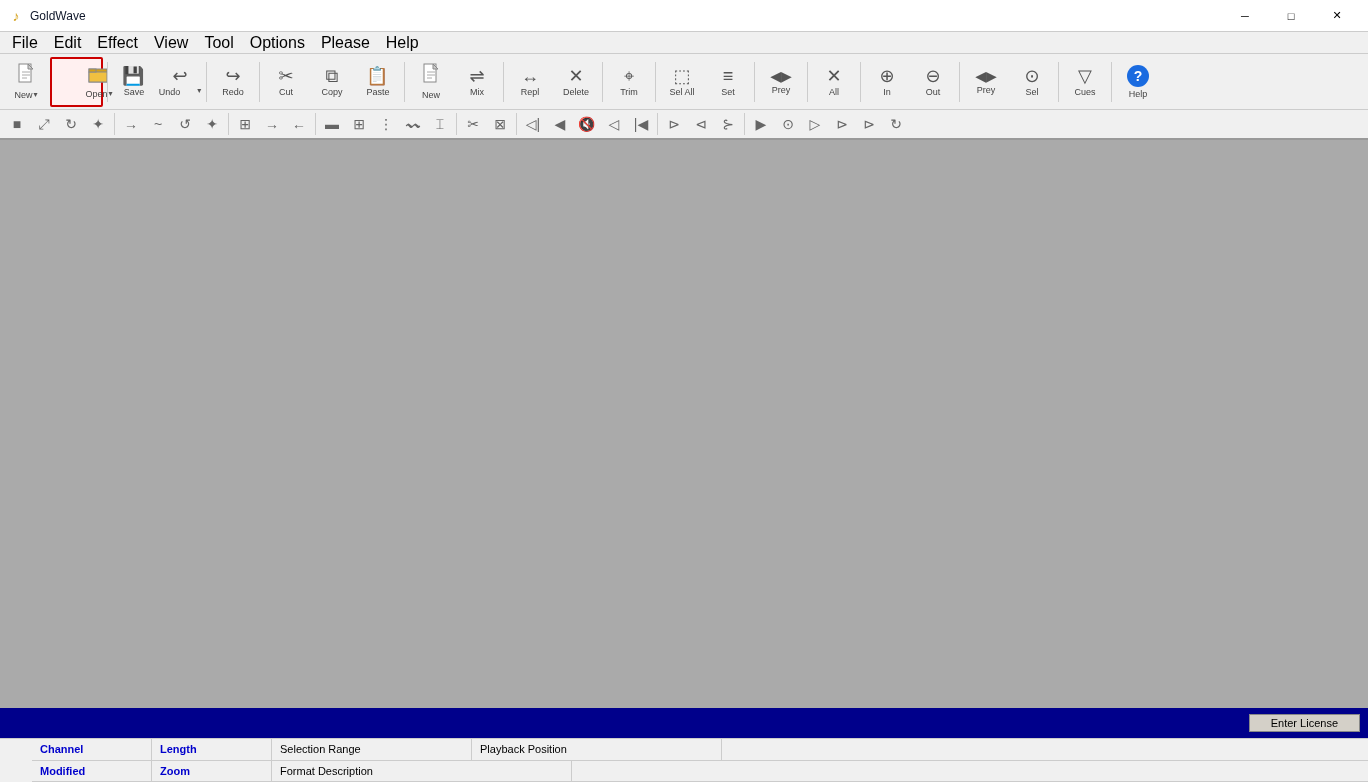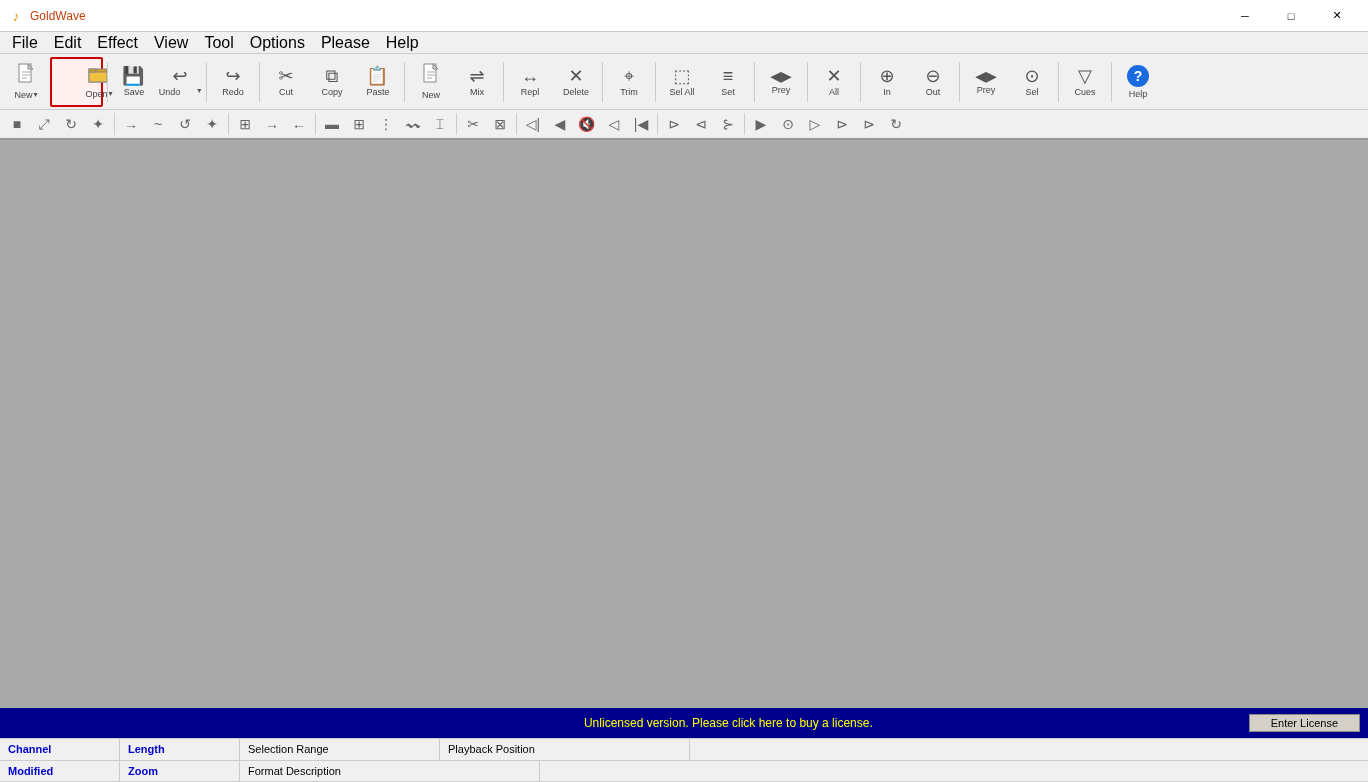--- a/index.html
+++ b/index.html
@@ -10,21 +10,21 @@
       background: #ffffff;
       height: 32px;
       display: flex;
       align-items: center;
       padding: 0 8px;
       border-bottom: 1px solid #ccc;
       justify-content: space-between;
     }
     #title-bar-left { display: flex; align-items: center; gap: 6px; }
     #app-icon { width: 16px; height: 16px; display: flex; align-items: center; justify-content: center; }
-    #app-title { font-size: 12px; color: #c2410c; }
+    #app-title { font-size: 12px; color: #0f172a; }
     #window-controls { display: flex; gap: 0; }
     .win-btn { width: 46px; height: 32px; display: flex; align-items: center; justify-content: center; cursor: pointer; font-size: 11px; color: #000; background: transparent; border: none; }
 
     
     #menu-bar {
       background: #f0f0f0;
       height: 22px;
       display: flex;
       align-items: center;
       padding: 0 4px;
@@ -122,20 +122,21 @@
       color: #000;
     }
 
     
     #status-bar {
       height: 44px;
       background: #f0f0f0;
       border-top: 1px solid #ccc;
       display: flex;
       flex-direction: column;
+      padding-left: 32px;
     }
     .status-row {
       display: flex;
       align-items: center;
       height: 22px;
       border-bottom: 1px solid #ccc;
     }
     .status-cell {
       padding: 0 8px;
       font-size: 11px;
@@ -348,21 +349,20 @@
     <button class="tb2-btn">▷</button>
     <button class="tb2-btn">⊳</button>
     <button class="tb2-btn">⊳</button>
     <button class="tb2-btn">↻</button>
   </div>
 
 <div id="main-area"></div>
 
 <div id="license-bar">
   <span style="width:200px"></span>
-  <span id="license-text">Unlicensed version. Please click here to buy a license.</span>
   <button id="enter-license-btn">Enter License</button>
 </div>
 
 <div id="status-bar">
   <div class="status-row" id="status-row-1">
       <div class="status-cell blue" style="min-width: 120px;">Channel</div>
       <div class="status-cell blue" style="min-width: 120px;">Length</div>
       <div class="status-cell" style="min-width: 200px;">Selection Range</div>
       <div class="status-cell" style="min-width: 250px;">Playback Position</div>
     </div>

